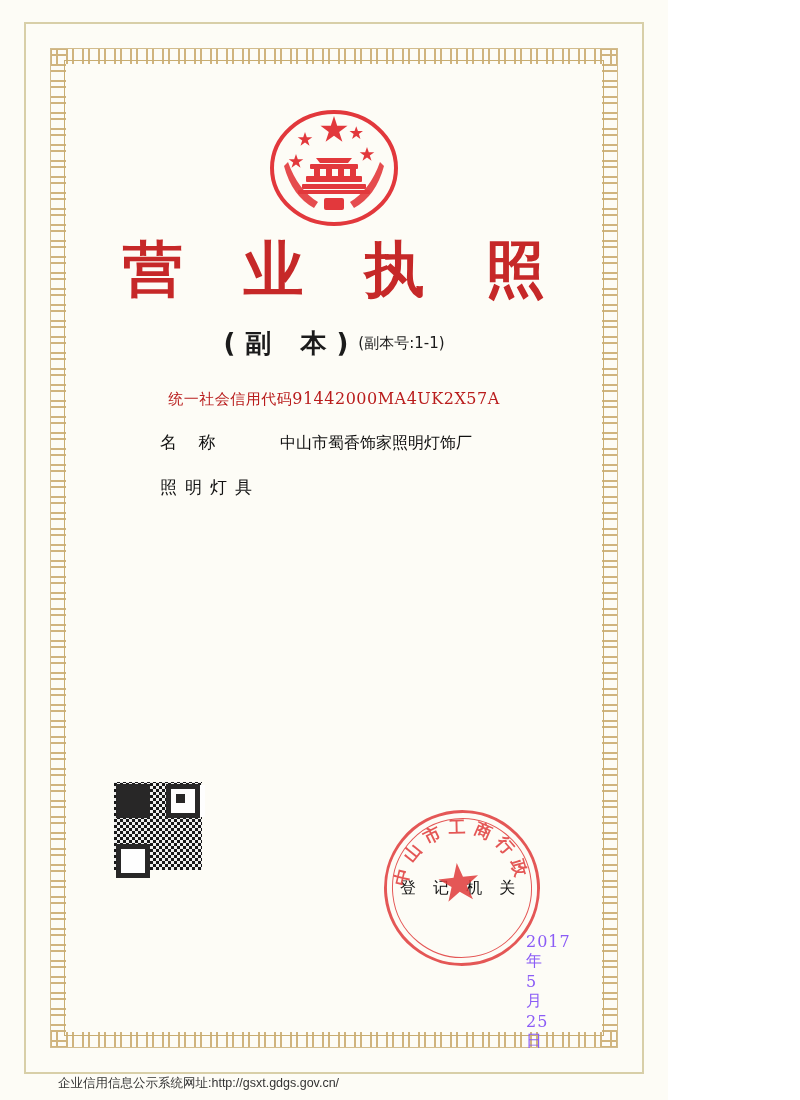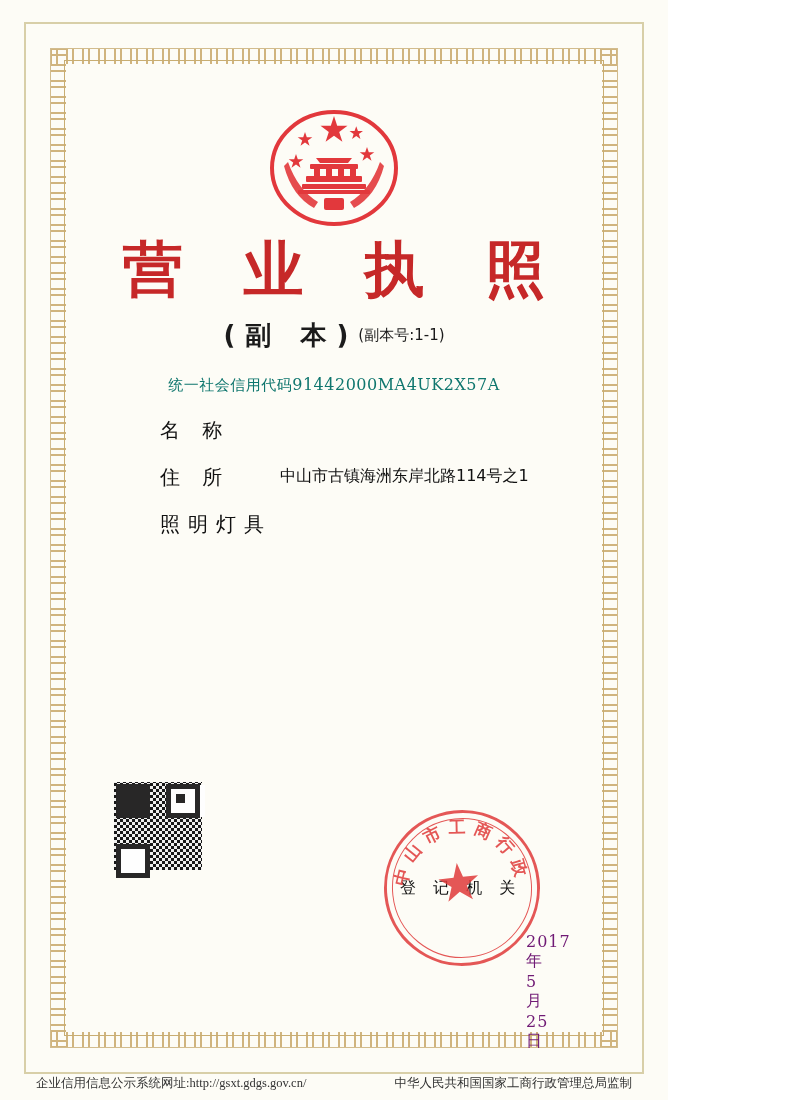--- a/index.html
+++ b/index.html
@@ -55,40 +55,40 @@
     font-size:60px;
     font-weight:bold;
     letter-spacing:20px;
     color:#c62828;
     margin:4px 0 0 0;
     text-indent:20px;
     line-height:1.1;
   }
   .subtitle-row{
     text-align:center;
-    margin-top:16px;
+    margin-top:24px;
     color:#1b1b1b;
   }
   .sub-main{
     font-size:26px;letter-spacing:10px;font-weight:bold;text-indent:10px;
   }
   .sub-paren{font-size:15px;letter-spacing:0;vertical-align:4px;}
   .code-line{
     text-align:center;
-    margin-top:22px;
+    margin-top:28px;
     font-size:15px;
     letter-spacing:.5px;
-    color:#0f766e;
+    color:#b91c1c;
   }
   .code-line .code-num{font-family:"DejaVu Serif","Liberation Serif",serif;font-size:16px;}
   .fields{margin-top:22px;padding-left:60px;padding-right:20px;}
   .field{display:flex;margin-bottom:20px;align-items:flex-start;}
   .f-label{
     width:120px;flex:0 0 120px;
-    font-size:20px;color:#111;
+    font-size:17px;color:#111;
     letter-spacing:8px;
     white-space:nowrap;
   }
   .f-value{
     font-size:16px;color:#111;line-height:1.55;
     flex:1;
   }
   .f-value.small{font-size:14px;line-height:1.7;text-align:justify;}
   .seal-mark{display:inline-block;width:13px;height:8px;background:
      linear-gradient(#1d1d1d 0 2px,transparent 2px 4px,#1d1d1d 4px 6px);vertical-align:1px;margin-left:2px;}
@@ -110,21 +110,21 @@
   .qr-tr{position:absolute;right:2px;top:2px;width:24px;height:24px;border:5px solid #111;background:#fff;}
   .qr-tr i{position:absolute;left:5px;top:5px;width:9px;height:9px;background:#111;display:block;}
   .qr-ml{position:absolute;left:7px;top:7px;width:9px;height:9px;background:#111;}
   .qr-bl{position:absolute;left:7px;top:67px;width:9px;height:9px;background:#111;}
   .registry{
     position:absolute;left:300px;top:96px;
     font-size:16px;letter-spacing:6px;color:#111;
   }
   .date-row{
     position:absolute;left:420px;top:150px;
-    font-size:16px;color:#701a75;letter-spacing:1px;
+    font-size:16px;color:#8b5cf6;letter-spacing:1px;
   }
   .date-row span{margin:0 6px;}
   .date-row .num{font-family:"DejaVu Serif","Liberation Serif",serif;}
   
   .seal{
     position:absolute;right:28px;top:28px;
     width:150px;height:150px;border-radius:50%;
     border:3px solid #e03b3b;
     color:#e03b3b;
     opacity:.85;
@@ -139,23 +139,23 @@
   .seal .star::before{
     content:"★";position:absolute;left:-26px;top:-32px;font-size:52px;line-height:52px;color:#e03b3b;
   }
   .seal-text{
     position:absolute;left:0;top:0;width:100%;height:100%;
   }
   
   .footer{
     position:absolute;left:0;right:0;bottom:8px;
     display:flex;justify-content:space-between;
-    padding:0 36px;
+    padding:0 58px;
     font-size:12.5px;color:#333;
-    font-family:Liberation Serif, serif;
+    font-family:Liberation Sans, sans-serif;
   }
 </style>
 </head>
 <body>
 
 <div class="page">
 
   <div class="frame-outer"></div>
   <div class="frame-band"></div>
   <div class="frame-inner"></div>
@@ -194,27 +194,24 @@
     </div>
 
     <div class="code-line">
       <span>统一社会信用代码</span><span class="code-num">91442000MA4UK2X57A</span>
     </div>
 
     <div class="fields">
 
       <div class="field">
         <div class="f-label">名  称</div>
-      </div>
-
-
-      <div class="field">
-        <div class="f-label">住  所</div>
-        <div class="f-value">中山市古镇海洲东岸北路114号之1</div>
-      </div>
+        <div class="f-value">中山市蜀香饰家照明灯饰厂</div>
+      </div>
+
+
 
 
 
       <div class="field">
         <div class="f-label">照明灯具</div>
       </div>
 
     </div>
 
     <div class="bottom">
@@ -250,16 +247,15 @@
         </svg>
         <div class="star"></div>
       </div>
 
     </div>
 
   </div>
 
   <div class="footer">
     <div>企业信用信息公示系统网址:http://gsxt.gdgs.gov.cn/</div>
-    <div>中华人民共和国国家工商行政管理总局监制</div>
   </div>
 
 </div>
 
 </body></html>

